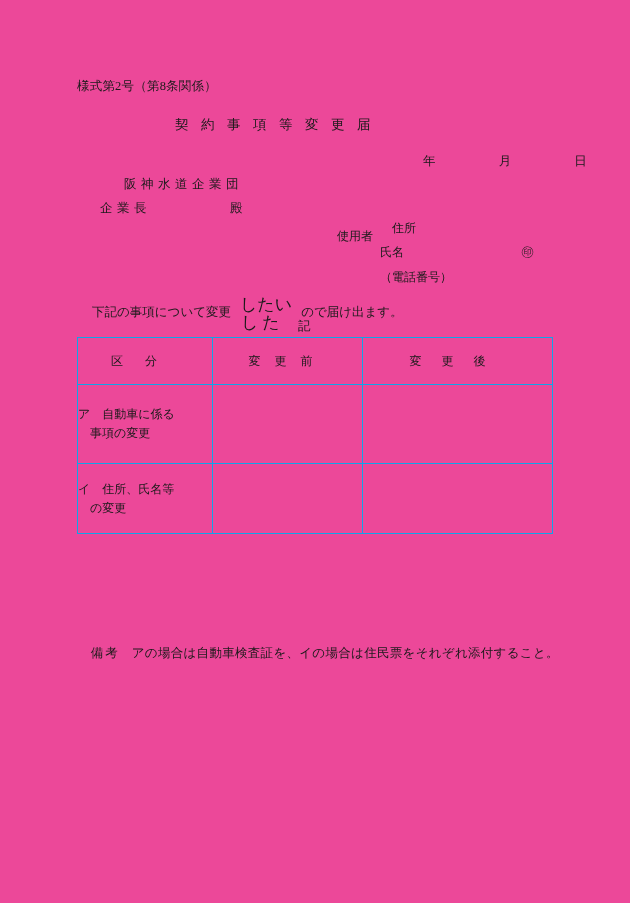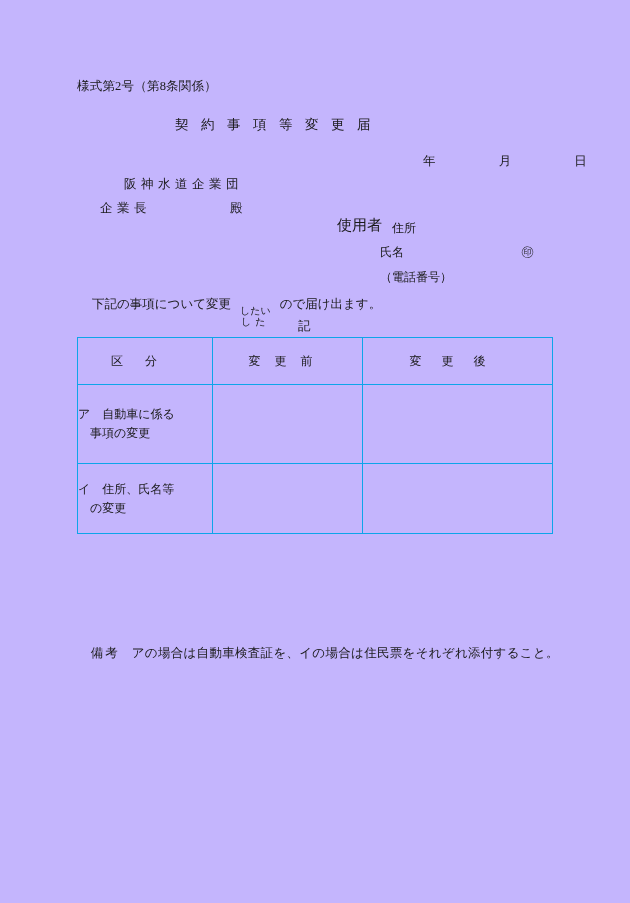--- a/index.html
+++ b/index.html
@@ -9,21 +9,21 @@
     background: #ffffff;
   }
   body {
     font-family: "Liberation Serif", "DejaVu Serif", serif;
     color: #1a1a1a;
   }
   .page {
     position: relative;
     width: 630px;
     height: 903px;
-    background: #c4b5fd;
+    background: #ec4899;
     overflow: hidden;
   }
 
   
   .abs { position: absolute; white-space: pre; }
 
   
   .form-number {
     left: 77px;
     top: 78px;
@@ -57,22 +57,22 @@
   }
   .org-honorific {
     left: 230px;
     top: 200px;
     font-size: 12.5px;
   }
 
   
   .applicant-label {
     left: 337px;
-    top: 216px;
-    font-size: 15px;
+    top: 228px;
+    font-size: 12px;
   }
   .applicant-address {
     left: 392px;
     top: 220px;
     font-size: 12px;
   }
   .applicant-name {
     left: 380px;
     top: 244px;
     font-size: 12px;
@@ -94,24 +94,24 @@
     top: 294px;
     font-size: 12.5px;
     display: flex;
     align-items: center;
   }
   .statement-stack {
     display: inline-flex;
     flex-direction: column;
     justify-content: center;
     line-height: 1.08;
-    font-size: 10px;
+    font-size: 17px;
     margin: 0 9px;
     position: relative;
-    top: 12px;
+    top: 2px;
   }
   .statement-stack > span { display: block; }
   .stack-upper { letter-spacing: 0px; }
   .stack-lower { letter-spacing: 4px; padding-left: 1px; }
 
   .kiroku {
     left: 298px;
     top: 318px;
     font-size: 12.5px;
   }

